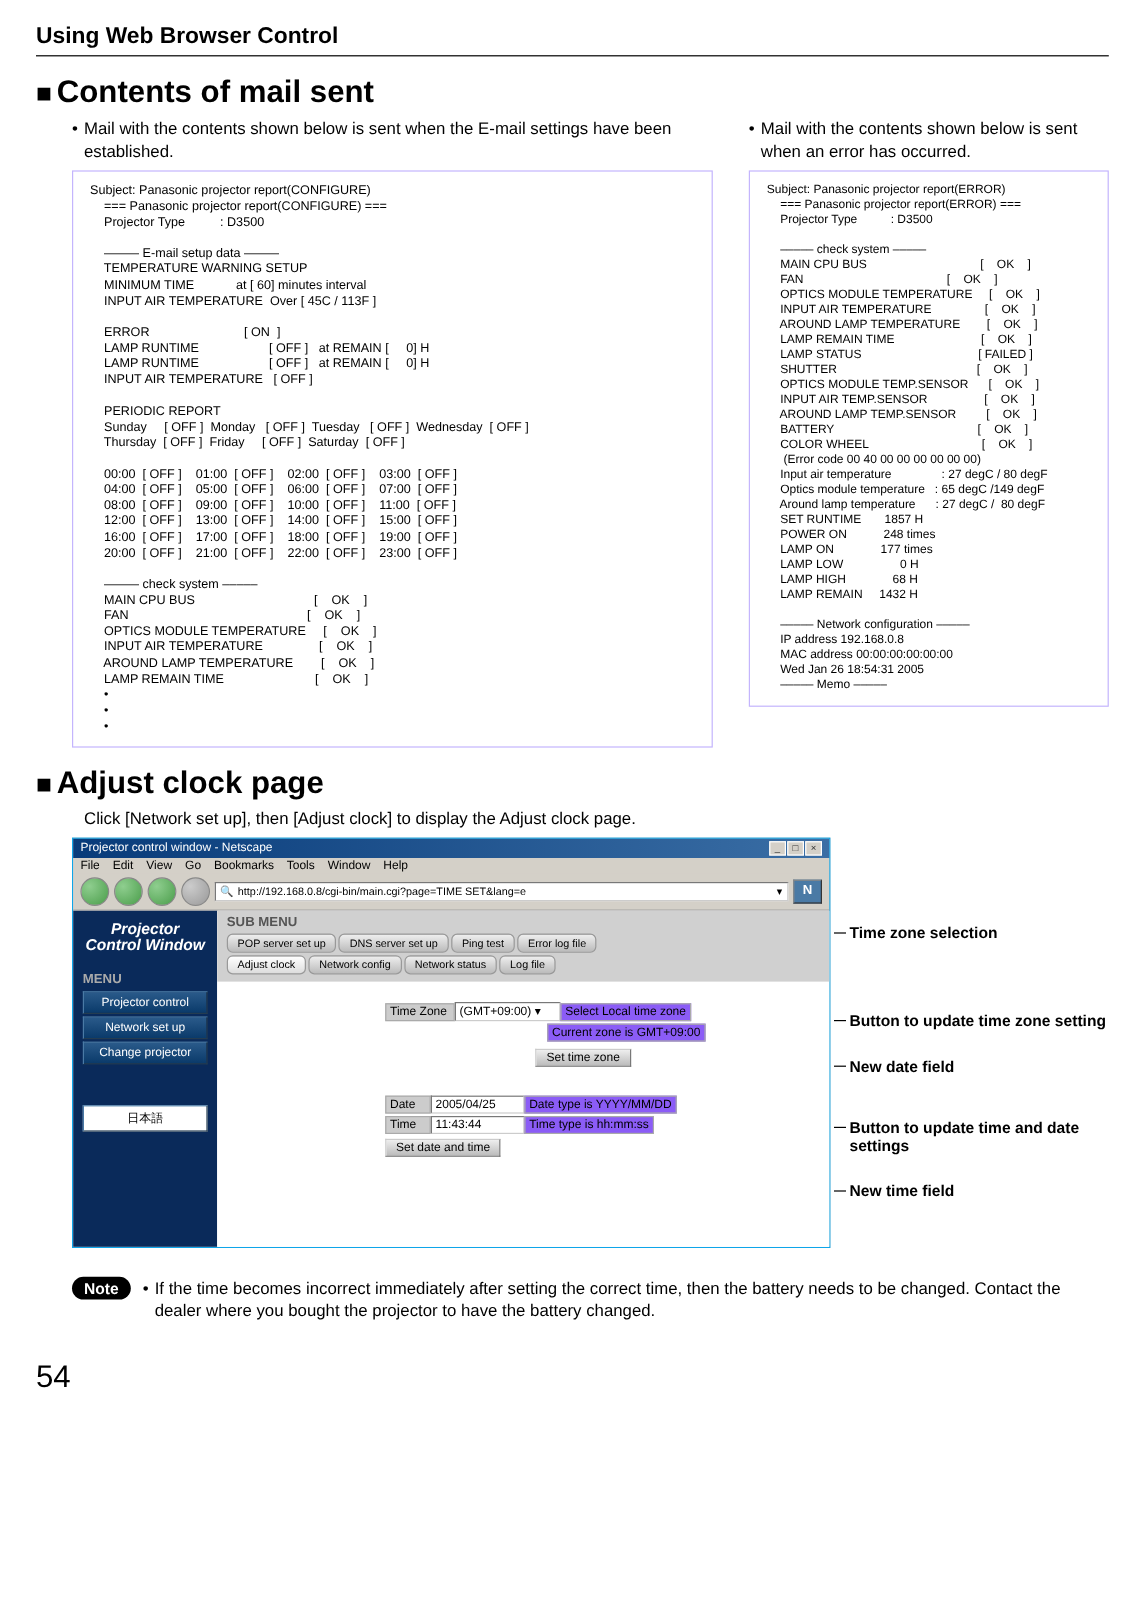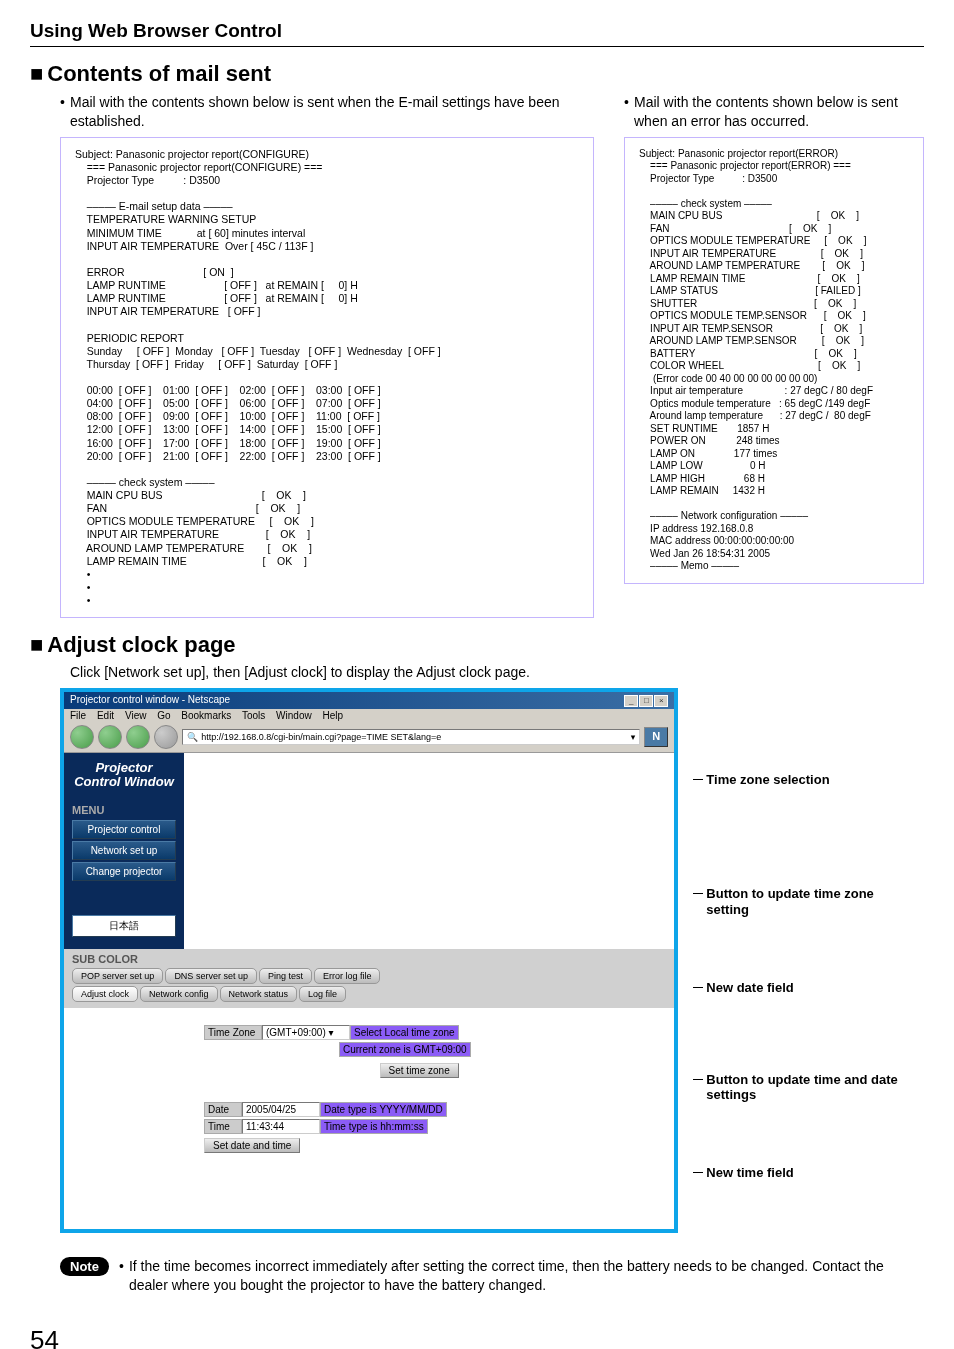--- a/index.html
+++ b/index.html
@@ -15,21 +15,21 @@
     border-bottom: 1px solid black;
     margin-bottom: 8px;
   }
   .header-title {
     font-size: 19px;
     font-weight: bold;
     margin: 0;
     padding-bottom: 4px;
   }
   .section-title {
-    font-size: 22px;
+    font-size: 26px;
     font-weight: bold;
     margin: 14px 0 6px 0;
   }
   .section-title::before {
     content: "■";
     font-size: 22px;
     margin-right: 4px;
   }
   .intro-row {
     display: flex;
@@ -78,21 +78,21 @@
     margin: 6px 0 8px 40px;
     font-size: 14px;
   }
   .clock-area {
     display: flex;
     gap: 6px;
     margin-left: 30px;
     align-items: stretch;
   }
   .browser-window {
-    border: 4px solid #0ea5e9;
+    border: 1px solid #0ea5e9;
     width: 710px;
     font-size: 10px;
     background: #d4d0c8;
   }
   .browser-titlebar {
     background: linear-gradient(to right, #083b7a, #3a6ea5);
     color: white;
     padding: 2px 6px;
     font-size: 10px;
     display: flex;
@@ -135,21 +135,20 @@
     border: 1px outset #888;
     color: white;
     font-weight: bold;
     text-align: center;
     font-size: 11px;
     line-height: 16px;
   }
   .browser-content {
     display: flex;
     background: #fff;
-    flex-direction: column;
   }
   .sidebar {
     width: 120px;
     background: #0a2a5a;
     color: white;
     font-size: 11px;
   }
   .sidebar-header {
     font-weight: bold;
     font-style: italic;
@@ -229,21 +228,21 @@
     margin-top: 2px;
   }
   .annotations {
     display: flex;
     flex-direction: column;
     justify-content: space-between;
     padding: 72px 0 40px 0;
     font-size: 13px;
     font-weight: bold;
   }
-  .annot-item { margin: 12px; line-height: 1.2; position: relative; padding-left: 10px;}
+  .annot-item { margin: 0; line-height: 1.2; position: relative; padding-left: 10px;}
   .annot-item::before {
     content: "";
     position: absolute;
     left: -3px;
     top: 7px;
     width: 10px;
     border-top: 1px solid black;
   }
   .note-row {
     display: flex;
@@ -413,21 +412,21 @@
         <div class="sidebar-section-lbl">MENU</div>
         <div class="sidebar-btn">Projector control</div>
         <div class="sidebar-btn">Network set up</div>
         <div class="sidebar-btn">Change projector</div>
         <div style="height:30px"></div>
         <div class="sidebar-btn" style="background:#fff;color:#000">日本語</div>
         <div style="height:10px"></div>
       </div>
       <div class="main-content">
         <div class="submenu-bar">
-          <div class="submenu-title">SUB COLOR</div>
+          <div class="submenu-title">SUB MENU</div>
           <div class="tab-row">
             <span class="tab">POP server set up</span>
             <span class="tab">DNS server set up</span>
             <span class="tab">Ping test</span>
             <span class="tab">Error log file</span>
           </div>
           <div class="tab-row">
             <span class="tab active">Adjust clock</span>
             <span class="tab">Network config</span>
             <span class="tab">Network status</span>

